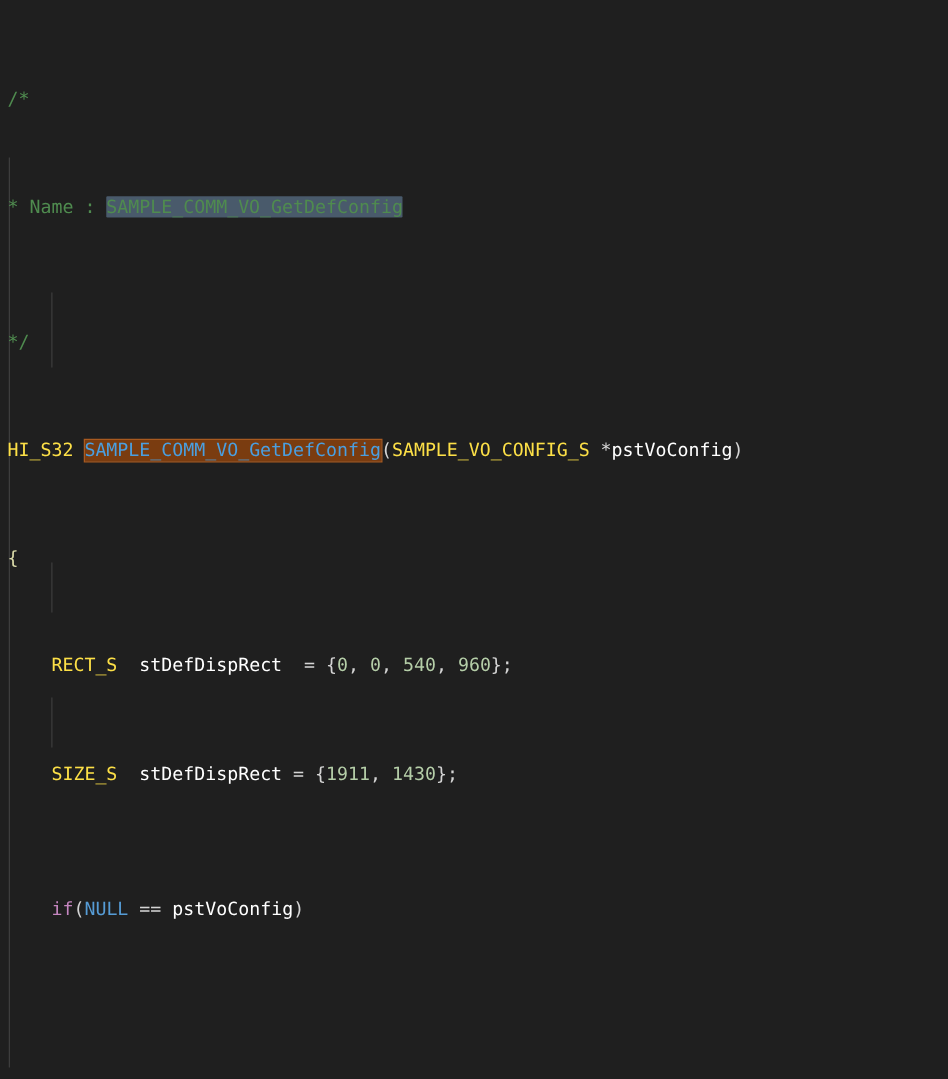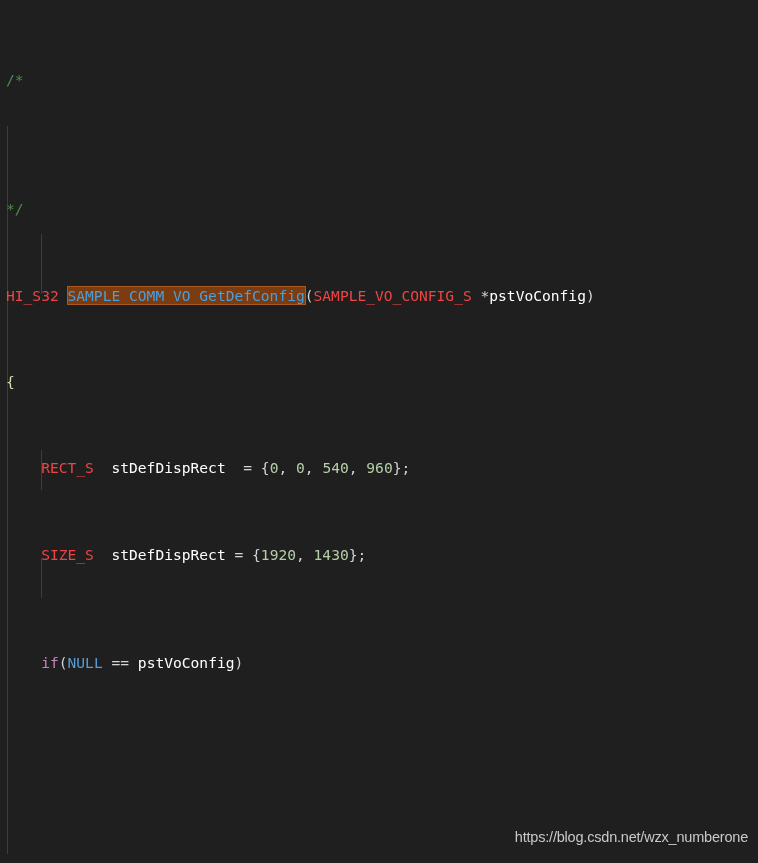--- a/index.html
+++ b/index.html
@@ -43,21 +43,21 @@
 
   .line {
     height: 21.6px;
     padding-left: 6px;
     white-space: pre;
   }
 
   
   .cm   { color: #4f8b4f; }                 
   .kw   { color: #c586c0; }                 
-  .ty   { color: #ef4444; }                 
+  .ty   { color: #fde047; }                 
   .var  { color: #ffffff; }                 
   .fn   { color: #4a9fe0; }                 
   .cst  { color: #569cd6; }                 
   .num  { color: #b5cea8; }                 
   .pl   { color: #d4d4d4; }                 
   .br   { color: #dcdcaa; }                 
 
   
   .sel {
     background: #495a6b;
@@ -89,31 +89,32 @@
 
   <div class="guide" style="left:7px;  top:126px; height:728px;"></div>
   <div class="guide" style="left:41px; top:234px; height:60px;"></div>
   <div class="guide" style="left:41px; top:450px; height:40px;"></div>
   <div class="guide" style="left:41px; top:558px; height:40px;"></div>
 
   <div class="code">
 
     <div class="line"><span class="cm">/*</span></div>
 
+    <div class="line"><span class="cm">* Name : </span><span class="cm sel">SAMPLE_COMM_VO_GetDefConfig</span></div>
 
 
     <div class="line"><span class="cm">*/</span></div>
 
     <div class="line"><span class="ty">HI_S32</span><span class="pl"> </span><span class="fn occ">SAMPLE_COMM_VO_GetDefConfig</span><span class="pl">(</span><span class="ty">SAMPLE_VO_CONFIG_S</span><span class="pl"> *</span><span class="var">pstVoConfig</span><span class="pl">)</span></div>
 
     <div class="line"><span class="br">{</span></div>
 
     <div class="line"><span class="pl">    </span><span class="ty">RECT_S</span><span class="pl">  </span><span class="var">stDefDispRect</span><span class="pl"> </span><span class="pl"> = {</span><span class="num">0</span><span class="pl">, </span><span class="num">0</span><span class="pl">, </span><span class="num">540</span><span class="pl">, </span><span class="num">960</span><span class="pl">};</span></div>
 
-    <div class="line"><span class="pl">    </span><span class="ty">SIZE_S</span><span class="pl">  </span><span class="var">stDefDispRect</span><span class="pl"> = {</span><span class="num">1920</span><span class="pl">, </span><span class="num">1430</span><span class="pl">};</span></div>
+    <div class="line"><span class="pl">    </span><span class="ty">SIZE_S</span><span class="pl">  </span><span class="var">stDefDispRect</span><span class="pl"> = {</span><span class="num">1911</span><span class="pl">, </span><span class="num">1430</span><span class="pl">};</span></div>
 
 
     <div class="line"><span class="pl">    </span><span class="kw">if</span><span class="pl">(</span><span class="cst">NULL</span><span class="pl"> == </span><span class="var">pstVoConfig</span><span class="pl">)</span></div>
 
     
 
     
 
     
 
@@ -164,15 +165,14 @@
     
 
     
 
     
 
     
 
   </div>
 
-  <div class="watermark">https://blog.csdn.net/wzx_numberone</div>
 
 </div>
 
 </body></html>

